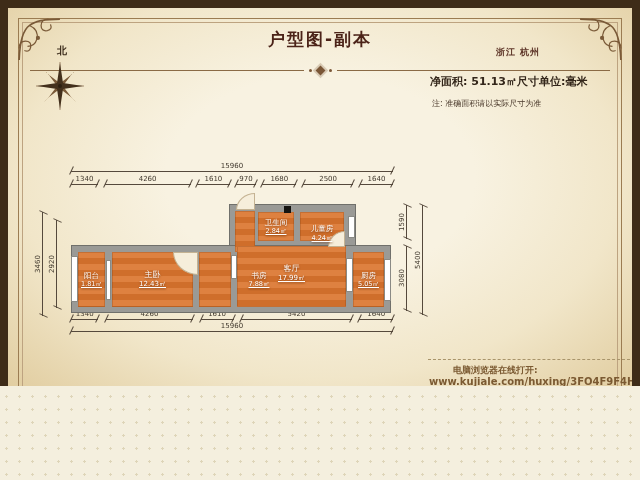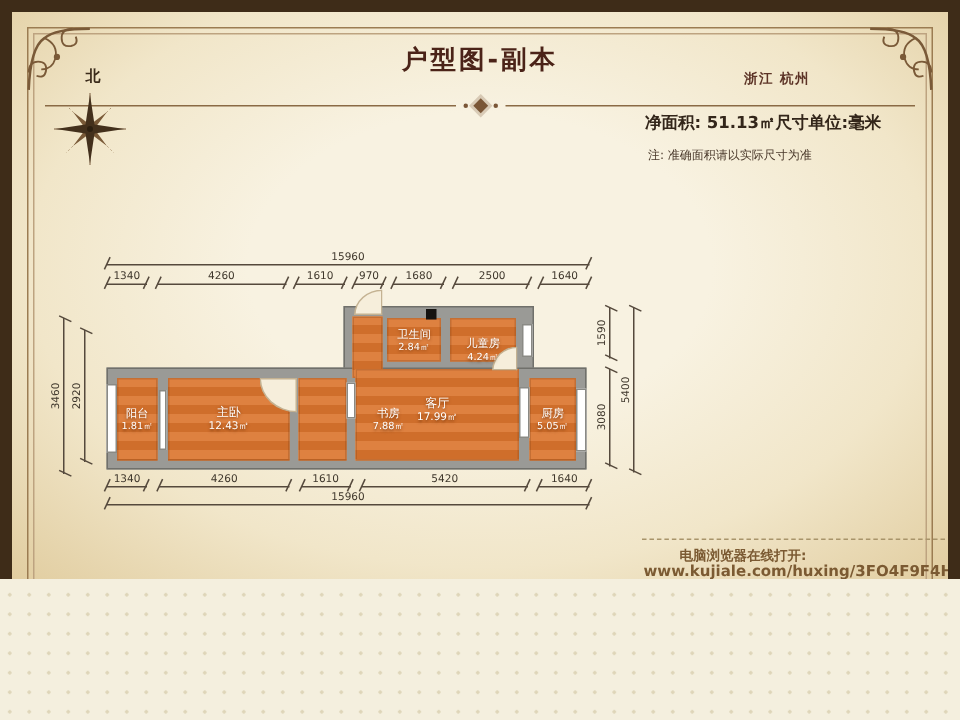--- a/index.html
+++ b/index.html
@@ -36,21 +36,21 @@
   
   #compass-label{position:absolute;left:44px;top:36px;width:20px;text-align:center;
     font-size:10px;font-weight:bold;color:#3a2a1a;}
   #compass{position:absolute;left:28px;top:54px;width:48px;height:48px;}
   
   #footer-dash{position:absolute;left:420px;top:351px;width:202px;border-top:1px dashed #a8946a;}
   #footer-hint{position:absolute;left:421px;top:356px;font-size:9px;font-weight:bold;color:#7b5a32;padding-left:24px;}
   #footer-url{position:absolute;left:421px;top:368px;font-size:10px;font-weight:bold;color:#7b5a32;}
   
   .dims{position:absolute;display:flex;}
-  .dims.h{flex-direction:row;height:10px;align-items:center;}
+  .dims.h{flex-direction:row;height:10px;align-items:flex-start;}
   .dims.v{flex-direction:column;width:10px;}
   .dseg{position:relative;}
   .dgap{position:relative;}
   .h .dseg{border-bottom:1px solid #55493c;}
   .h .dseg::before,.h .dseg::after{content:'';position:absolute;bottom:-4px;width:1px;height:9px;
     background:#55493c;transform:rotate(25deg);}
   .h .dseg::before{left:0;}
   .h .dseg::after{right:0;}
   .h .dseg span{position:absolute;left:50%;bottom:1px;transform:translateX(-50%);
     font-size:7px;line-height:1;color:#3f372c;white-space:nowrap;background:transparent;}
@@ -65,21 +65,21 @@
   .wallblock{position:absolute;background:#9a9a96;border:1px solid #70706b;box-sizing:border-box;}
   .floor{position:absolute;background-color:#d9772f;
     background-image:repeating-linear-gradient(to bottom,#de8140 0 6px,#cf6e2b 6px 12px);
     box-shadow:inset 0 0 0 1px rgba(120,60,15,.25);}
   .win{position:absolute;background:#fff;border:1px solid #8a8a85;box-sizing:border-box;}
   .arc{position:absolute;background:#f6eedb;border:1px solid #c4b292;box-sizing:border-box;}
   #pillar{position:absolute;left:276px;top:198px;width:7px;height:7px;background:#151310;}
   .room-label{position:absolute;display:flex;flex-direction:column;align-items:center;
     justify-content:center;color:#fff;text-shadow:0 1px 2px rgba(110,50,10,.85);line-height:1.25;}
   .room-label .rname{font-size:8px;}
-  .room-label .rarea{font-size:7px;}
+  .room-label .rarea{font-size:7px;text-decoration:underline;}
   .room-label.small .rname{font-size:7.5px;}
   .room-label.small .rarea{font-size:6.5px;}
 </style>
 </head>
 <body>
 
 <div id="stage">
   <div id="photo">
 
     <div class="frame-line" id="frame-line-outer"></div>

